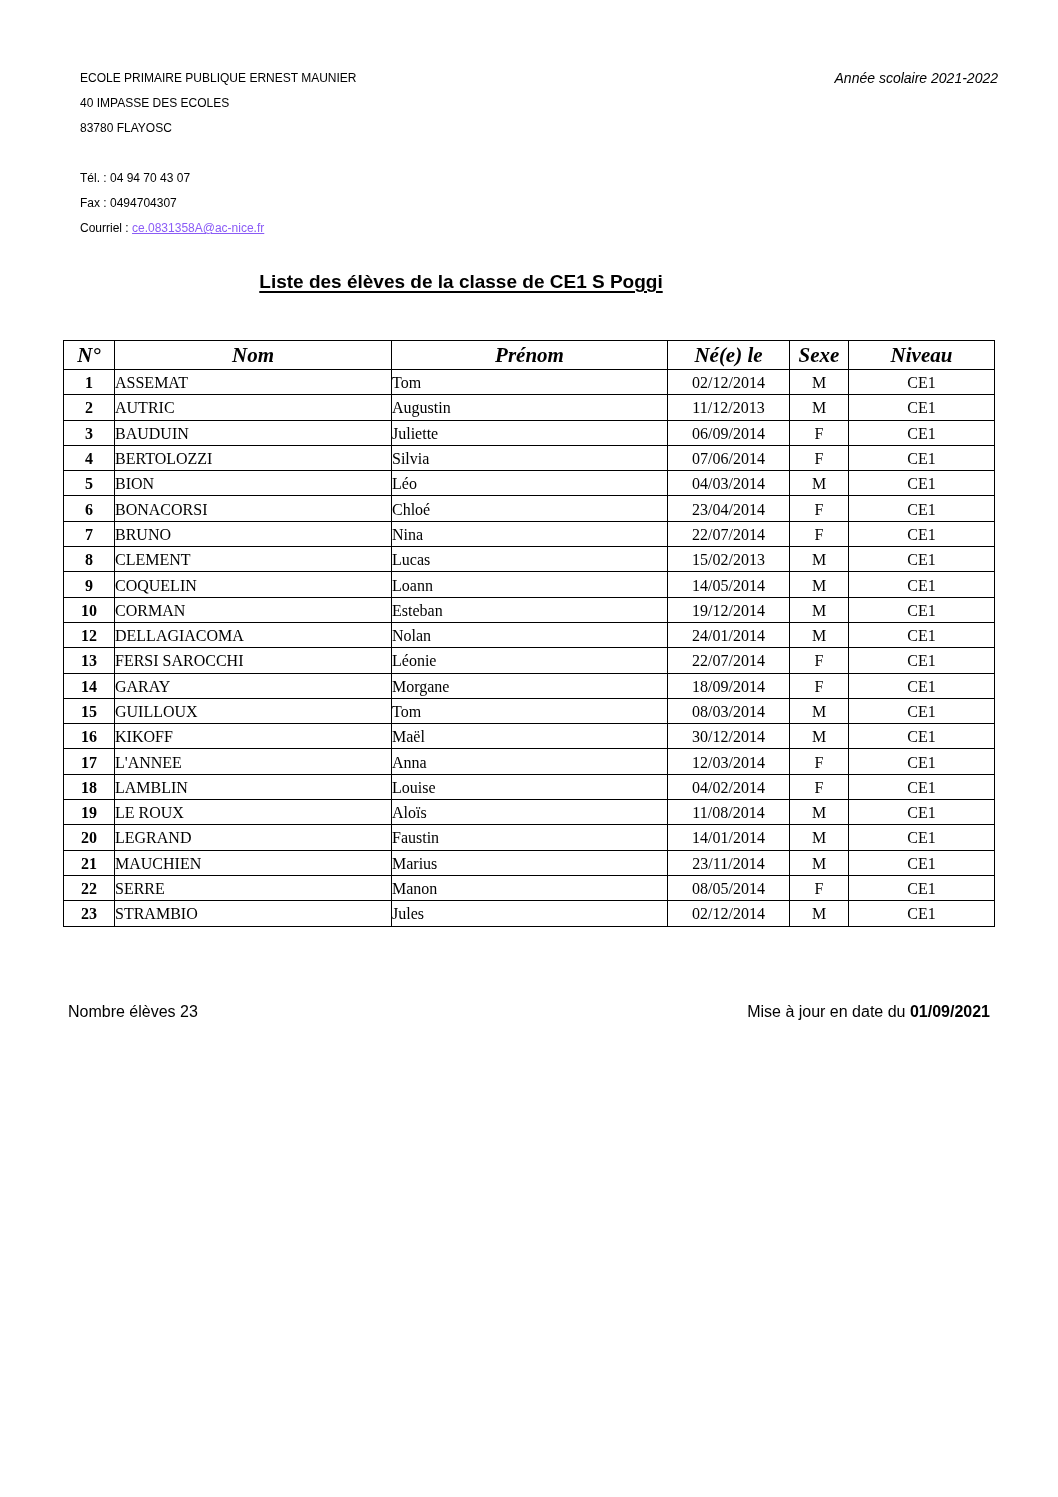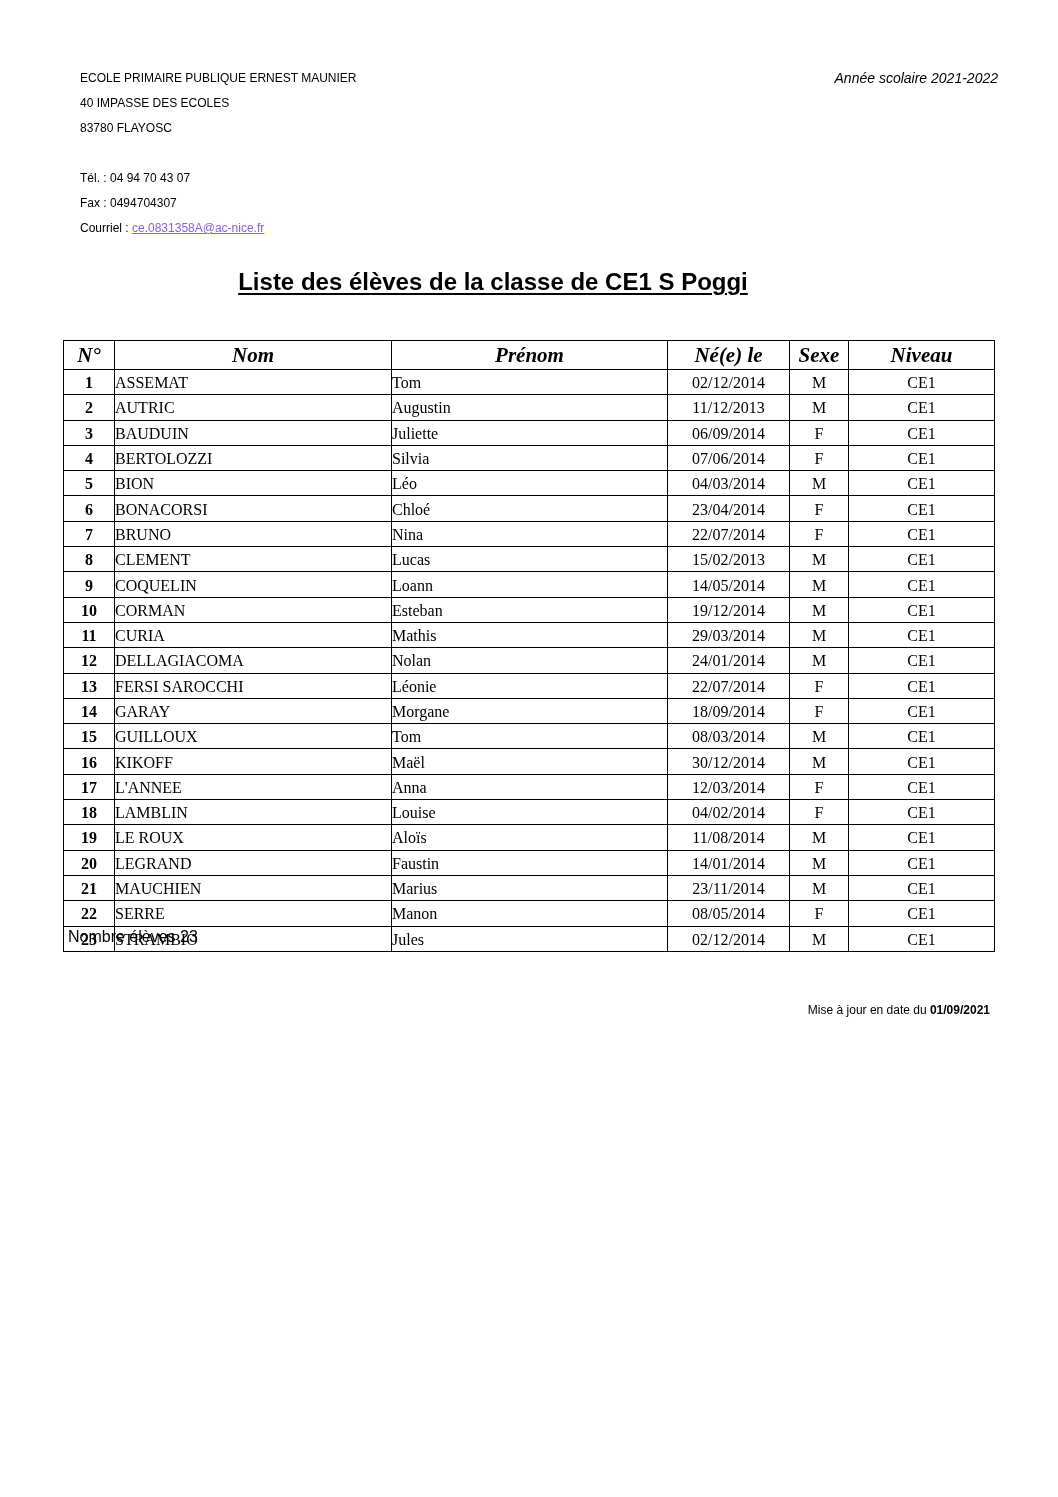--- a/index.html
+++ b/index.html
@@ -6,34 +6,34 @@
     body { width: 1058px; height: 1497px; position: relative; overflow: hidden; color: #000; }
     .sans { font-family: "Liberation Sans", "DejaVu Sans", sans-serif; }
 
     .school-block { position: absolute; left: 80px; top: 66px; font-size: 12px; line-height: 25px; }
     .school-block .line { display: block; white-space: nowrap; }
     .school-block .gap { height: 25px; }
     .email-link { color: #8b5cf6; text-decoration: underline; }
 
     .school-year { position: absolute; right: 60px; top: 66px; font-size: 14px; font-style: italic; line-height: 25px; white-space: nowrap; }
 
-    .doc-title { position: absolute; left: 0; width: 922px; top: 268px; text-align: center; font-size: 24px; font-weight: bold; line-height: 28px; margin-left: 32px; }
+    .doc-title { position: absolute; left: 0; width: 922px; top: 268px; text-align: center; font-size: 19px; font-weight: bold; line-height: 28px; }
     .doc-title span { text-decoration: underline; text-underline-offset: 3px; text-decoration-thickness: 2px; }
 
     table.roster { position: absolute; left: 63px; top: 340px; width: 931px; border-collapse: collapse; table-layout: fixed; }
     table.roster th, table.roster td { border: 1.6px solid #000; padding: 0; overflow: hidden; white-space: nowrap; }
     table.roster th { height: 28px; font-family: "Liberation Serif", "DejaVu Serif", serif; font-weight: bold; font-style: italic; font-size: 21px; text-align: center; line-height: 28px; }
     table.roster td { height: 23.3px; font-family: "Liberation Serif", "DejaVu Serif", serif; font-size: 16px; line-height: 23px; padding-top: 1px; }
     td.c-num { text-align: center; font-weight: bold; }
     td.c-nom { padding-left: 4px; font-weight: normal; }
     td.c-prenom { padding-left: 3px; }
     td.c-date, td.c-sexe, td.c-niveau { text-align: center; }
 
-    .footer-count { position: absolute; left: 68px; top: 928px; font-size: 16px; white-space: nowrap; }
-    .footer-update { position: absolute; right: 68px; top: 1003px; font-size: 12px; white-space: nowrap; }
+    .footer-count { position: absolute; left: 68px; top: 1003px; font-size: 16px; white-space: nowrap; }
+    .footer-update { position: absolute; right: 68px; top: 1003px; font-size: 16px; white-space: nowrap; }
     .footer-update b { font-weight: bold; }
   </style>
 </head>
 <body>
 
 <div class="school-block sans">
   <span class="line">ECOLE PRIMAIRE PUBLIQUE ERNEST MAUNIER</span>
   <span class="line">40 IMPASSE DES ECOLES</span>
   <span class="line">83780 FLAYOSC</span>
   <span class="line gap"></span>
@@ -140,28 +140,20 @@
       </tr>
       <tr>
         <td class="c-num">10</td>
         <td class="c-nom">CORMAN</td>
         <td class="c-prenom">Esteban</td>
         <td class="c-date">19/12/2014</td>
         <td class="c-sexe">M</td>
         <td class="c-niveau">CE1</td>
       </tr>
       <tr>
-        <td class="c-num">11</td>
-        <td class="c-nom">CURIA</td>
-        <td class="c-prenom">Mathis</td>
-        <td class="c-date">29/03/2014</td>
-        <td class="c-sexe">M</td>
-        <td class="c-niveau">CE1</td>
-      </tr>
-      <tr>
         <td class="c-num">12</td>
         <td class="c-nom">DELLAGIACOMA</td>
         <td class="c-prenom">Nolan</td>
         <td class="c-date">24/01/2014</td>
         <td class="c-sexe">M</td>
         <td class="c-niveau">CE1</td>
       </tr>
       <tr>
         <td class="c-num">13</td>
         <td class="c-nom">FERSI SAROCCHI</td>

